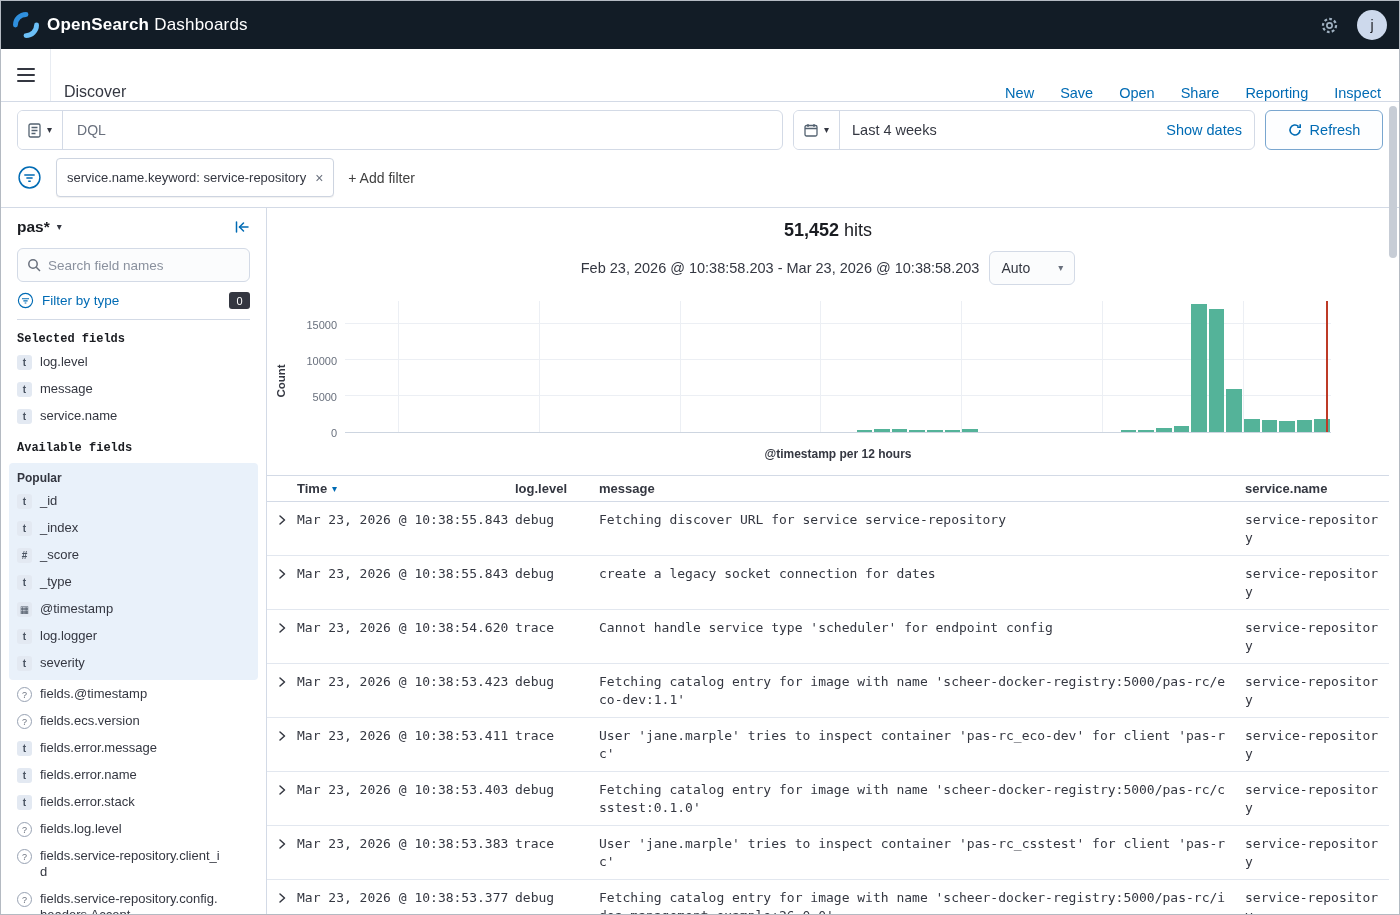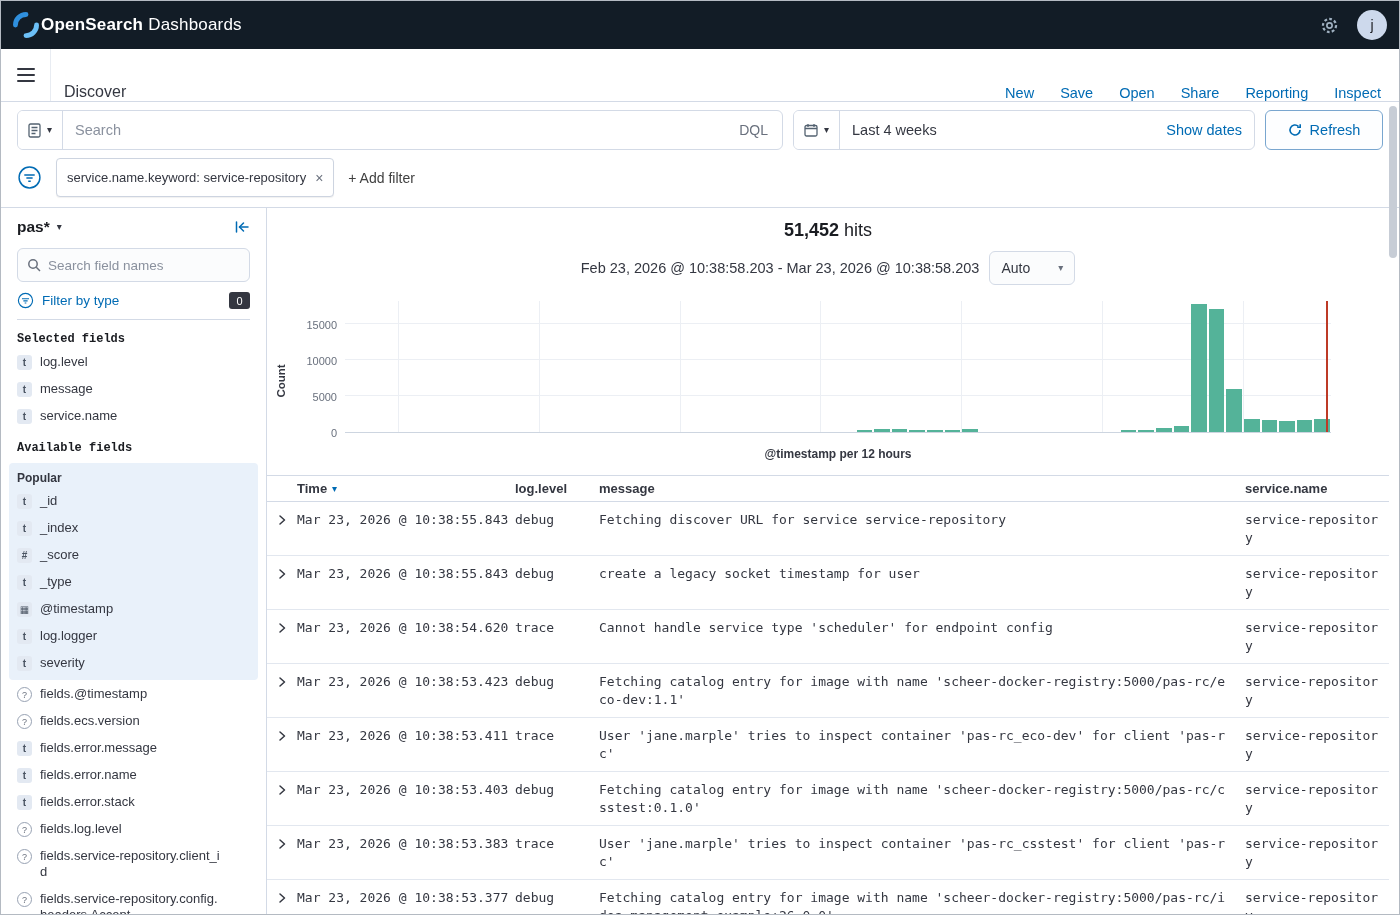--- a/index.html
+++ b/index.html
@@ -2,21 +2,21 @@
 <html><head>
 <meta charset="utf-8">
 <style>
   * { margin:0; padding:0; box-sizing:border-box; }
   html,body { width:1400px; height:915px; overflow:hidden; }
   body { font-family:"Liberation Sans","DejaVu Sans",sans-serif; background:#fff; color:#343741; }
   .viewport { width:1400px; height:915px; border:1px solid #b4bac2; position:relative; overflow:hidden; display:flex; flex-direction:column; background:#fff; }
 
   
   .top-bar { height:48px; flex:0 0 48px; background:#121c26; display:flex; align-items:center; justify-content:space-between; padding:0 12px 0 12px; }
-  .brand { display:flex; align-items:center; gap:2px; }
+  .brand { display:flex; align-items:center; gap:8px; }
   .brand-text { color:#fff; font-size:17px; letter-spacing:.2px; }
   .brand-text b { font-weight:700; }
   .brand-text .rest { font-weight:400; margin-left:5px; }
   .top-actions { display:flex; align-items:center; gap:18px; }
   .icon-btn { background:none; border:none; cursor:pointer; display:flex; align-items:center; }
   .avatar { width:30px; height:30px; border-radius:50%; background:#cdd9ec; color:#1a1c21; display:flex; align-items:center; justify-content:center; font-size:14px; cursor:pointer; }
 
   
   .nav-bar { height:53px; flex:0 0 53px; background:#fff; border-bottom:1px solid #d3dae6; display:flex; align-items:flex-end; }
   .menu-btn { width:50px; height:100%; display:flex; align-items:center; justify-content:center; border:none; background:none; border-right:1px solid #e8ecf2; cursor:pointer; }
@@ -146,21 +146,20 @@
 
   <div class="query-bar">
     <div class="search-control">
       <button class="prepend">
         <svg width="13" height="15" viewBox="0 0 13 15" fill="none" stroke="#536270" stroke-width="1.3">
           <rect x="1" y="1" width="11" height="13" rx="1.5"></rect>
             <path d="M3.5 4.5h6M3.5 7.5h6M3.5 10.5h4"></path>
         </svg>
         <span class="caret">▾</span>
       </button>
-      <input class="search-input" placeholder="Search" style="">
       <span class="dql-btn">DQL</span>
     </div>
     <div class="date-control">
       <button class="prepend">
         <svg width="14" height="14" viewBox="0 0 14 14" fill="none" stroke="#536270" stroke-width="1.3">
           <rect x="1" y="2.5" width="12" height="10.5" rx="1.5"></rect>
             <path d="M1 5.5h12M4 1v3M10 1v3"></path>
         </svg>
         <span class="caret">▾</span>
       </button>
@@ -385,21 +384,21 @@
               <span class="cell svc">service-repository</span>
             </div>
             <div class="trow">
               <span class="cell expand">
                 <svg width="12" height="12" viewBox="0 0 12 12">
                   <path d="M4 2l4.5 4L4 10" fill="none" stroke="#343741" stroke-width="1.5" stroke-linecap="round" stroke-linejoin="round"></path>
                 </svg>
               </span>
               <span class="cell time">Mar 23, 2026 @ 10:38:55.843</span>
               <span class="cell lvl">debug</span>
-              <span class="cell msg">create a legacy socket timestamp for user</span>
+              <span class="cell msg">create a legacy socket connection for dates</span>
               <span class="cell svc">service-repository</span>
             </div>
             <div class="trow">
               <span class="cell expand">
                 <svg width="12" height="12" viewBox="0 0 12 12">
                   <path d="M4 2l4.5 4L4 10" fill="none" stroke="#343741" stroke-width="1.5" stroke-linecap="round" stroke-linejoin="round"></path>
                 </svg>
               </span>
               <span class="cell time">Mar 23, 2026 @ 10:38:54.620</span>
               <span class="cell lvl">trace</span>

